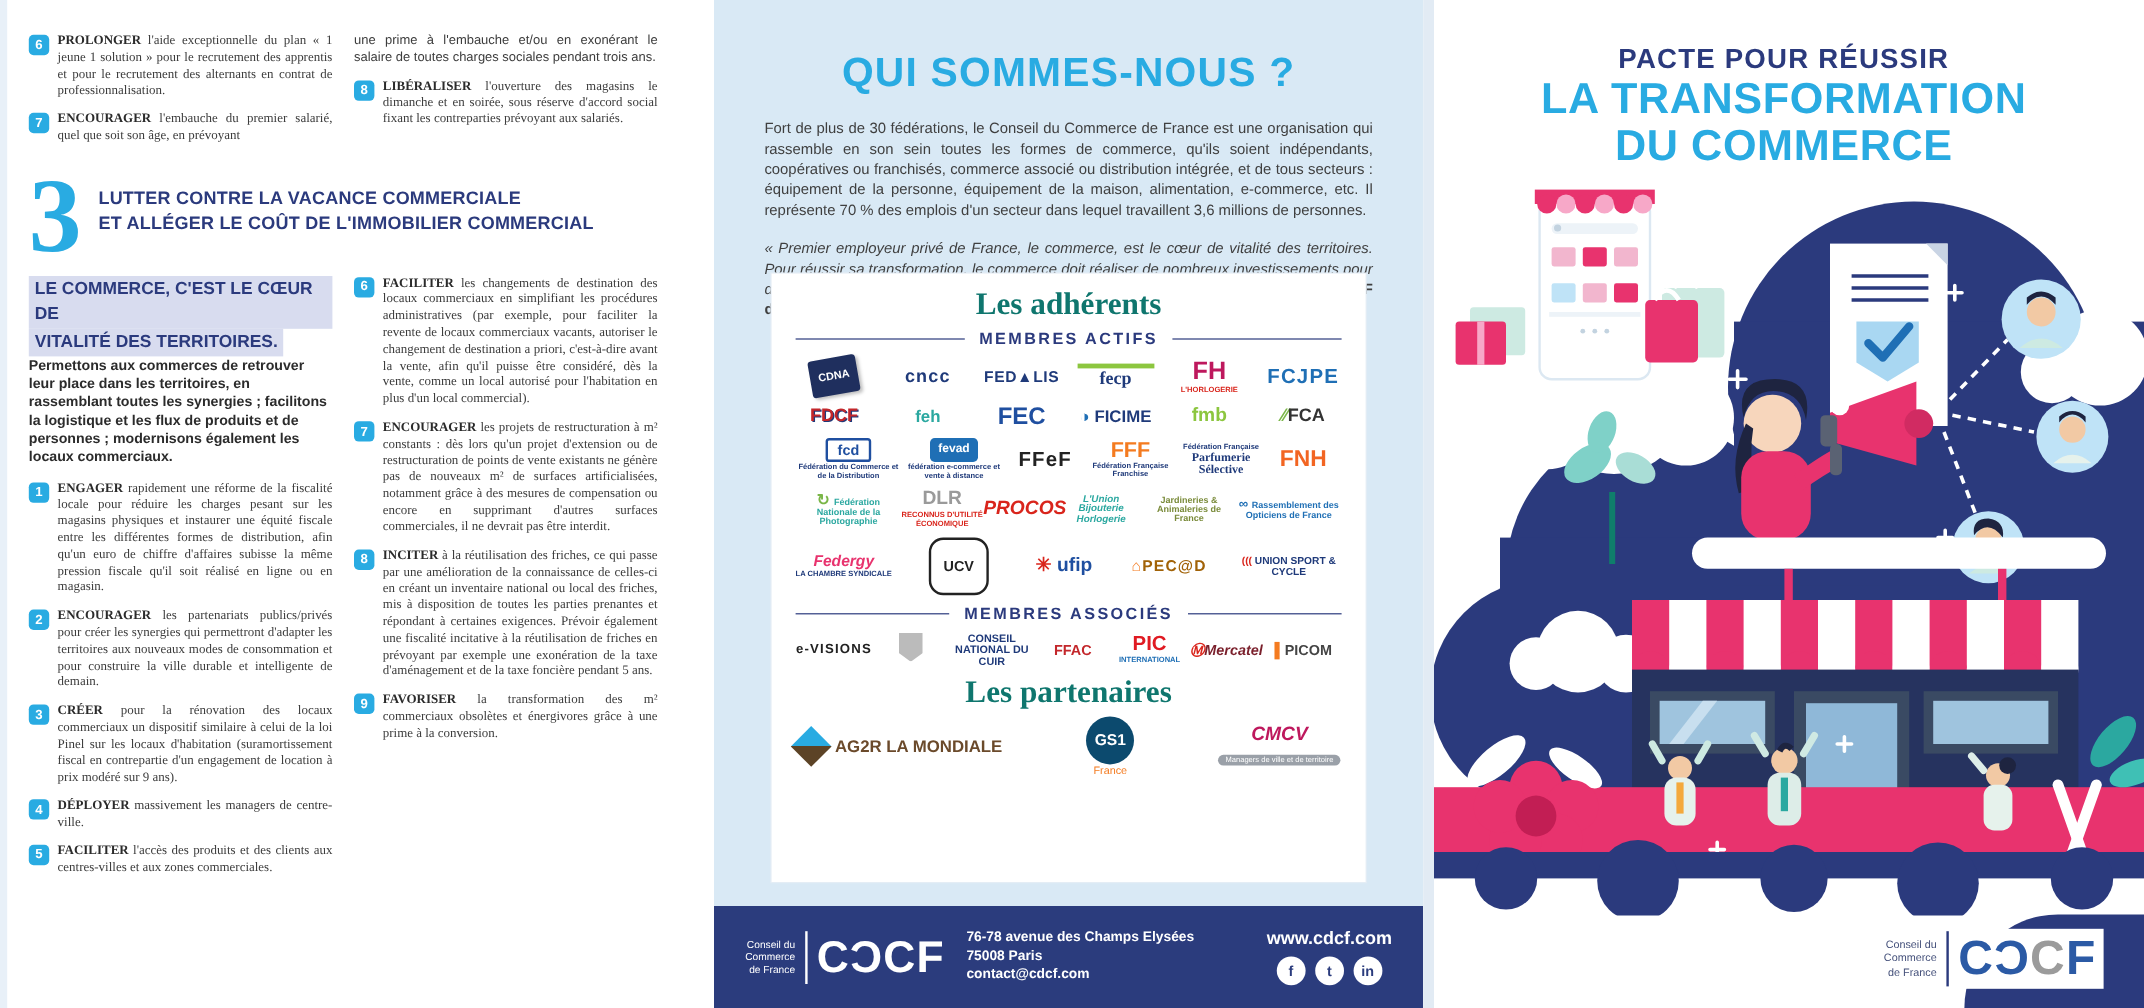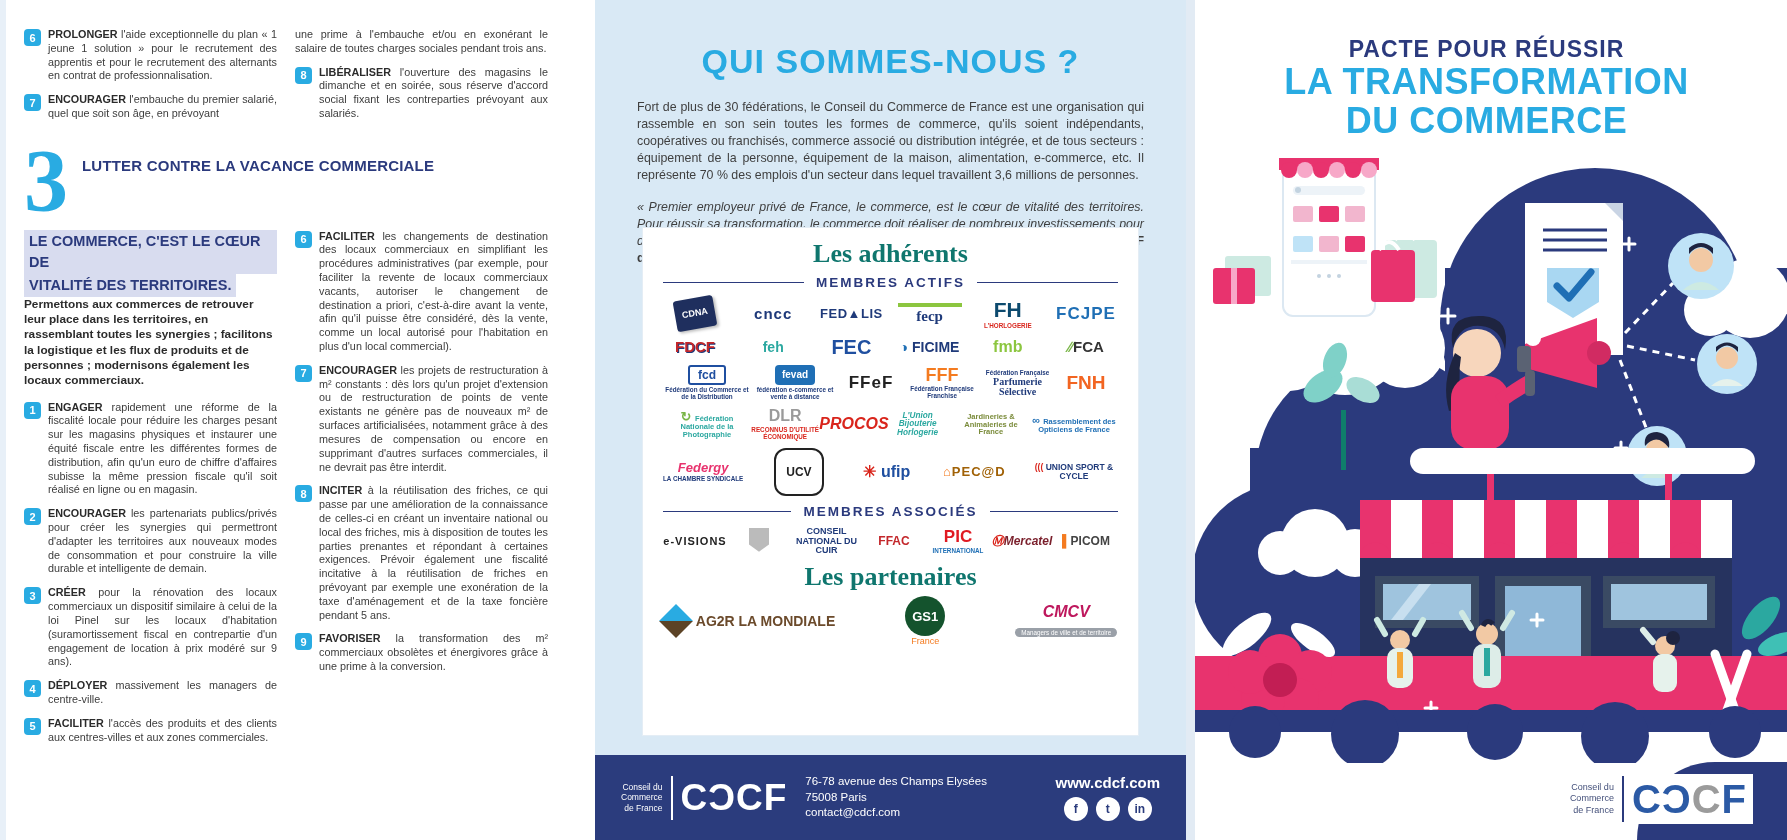--- a/index.html
+++ b/index.html
@@ -7,21 +7,21 @@
         font-family:"Liberation Sans",sans-serif;color:#3c3c3c;}
   .edge-strip{position:absolute;left:0;top:0;width:6px;height:840px;background:#E8F0F8;}
 
   
   .left-panel{position:absolute;left:24px;top:0;width:524px;height:840px;padding-top:28px;}
   .cols{display:flex;gap:18px;}
   .col{width:253px;}
   .item{display:flex;gap:7px;margin-bottom:10px;}
   .badge{flex:0 0 17px;height:17px;border-radius:4px;background:#29ABE2;color:#fff;
          font-weight:700;font-size:11px;display:flex;align-items:center;justify-content:center;margin-top:1px;}
-  .itext{flex:1;text-align:justify;font-size:10.8px;line-height:1.28;color:#3c3c3c;}
+  .itext{flex:1;text-align:justify;font-size:10.8px;line-height:1.28;color:#3c3c3c;font-family:Liberation Serif, serif;}
   .kw{font-weight:800;color:#2b2b2b;}
   .cont{font-size:10.8px;line-height:1.28;text-align:justify;margin-bottom:10px;}
 
   .sec3{display:flex;align-items:flex-start;gap:14px;margin:16px 0 14px 0;}
   .bignum{font-family:"Liberation Serif",serif;font-size:88px;font-weight:700;color:#29ABE2;line-height:0.78;}
   .sec3-titles{margin-top:8px;font-size:15px;font-weight:800;color:#2B3A7D;line-height:1.4;letter-spacing:0.2px;}
 
   .highlight{display:inline-block;background:#D8DCEF;color:#2B3A7D;font-weight:800;
              font-size:14.5px;line-height:1.45;padding:1px 5px;}
   .hl-wrap{}
@@ -43,21 +43,21 @@
 
   .lrow{display:flex;justify-content:space-between;align-items:center;padding:0 4px;margin:7px 0;}
   .logo{min-width:64px;max-width:88px;text-align:center;font-weight:700;line-height:1.05;}
   .logo .sub{font-weight:700;font-size:6.3px;color:#1F3A7A;margin-top:2px;line-height:1.1;}
 
   .t-cdna span.main{display:inline-block;background:#1F2F5E;color:#fff;font-size:9px;padding:11px 7px;
         transform:rotate(-10deg);border-radius:3px;box-shadow:2px 2px 3px rgba(0,0,0,.25);}
   .t-cncc .main{color:#1F3A7A;font-size:15px;letter-spacing:1px;}
   .t-fedalis .main{color:#1F3A7A;font-size:13px;letter-spacing:0.5px;}
   .t-fecp .main{font-family:"Liberation Serif",serif;color:#1F3A7A;font-size:15px;border-top:4px solid #8CC63F;padding-top:2px;}
-  .t-fh .main{color:#0c4a6e;font-size:21px;font-weight:800;}
+  .t-fh .main{color:#be185d;font-size:21px;font-weight:800;}
   .t-fh .sub{color:#D9251C;}
   .t-fcjpe .main{color:#1F6FB5;font-size:17px;letter-spacing:1px;}
   .t-fdcf .main{color:#C3272B;font-size:15px;text-shadow:1px 1px 0 #1F3A7A;}
   .t-feh .main{color:#2BA8A0;font-size:14px;}
   .t-fec .main{color:#1F4FA0;font-size:20px;}
   .t-ficime .main{color:#1F3A7A;font-size:14px;}
   .t-ficime .main::before{content:"◑ ";color:#1F6FB5;}
   .t-fmb .main{color:#8CC63F;font-size:16px;}
   .t-fca .main{color:#333;font-size:15px;}
   .t-fca .main::before{content:"∕∕";color:#7AB648;}
@@ -94,34 +94,34 @@
   .t-mercatel .main{color:#7A1F2B;font-size:12px;font-style:italic;}
   .t-mercatel .main::before{content:"Ⓜ";color:#D9251C;}
   .t-picom .main{color:#444;font-size:12px;}
   .t-picom .main::before{content:"▌";color:#F47B20;}
 
   .partners-row{display:flex;justify-content:center;align-items:center;gap:70px;margin-top:6px;}
   .t-ag2r{display:flex;align-items:center;gap:8px;}
   .t-ag2r .main{color:#6B4A2B;font-size:14px;font-weight:800;white-space:nowrap;}
   .diamond{width:24px;height:24px;transform:rotate(45deg);background:linear-gradient(135deg,#29ABE2 50%,#5C4326 50%);}
   .t-gs1{text-align:center;}
-  .t-gs1 .main{background:#14532d;color:#fff;border-radius:50%;width:40px;height:40px;
+  .t-gs1 .main{background:#0c4a6e;color:#fff;border-radius:50%;width:40px;height:40px;
         display:inline-flex;align-items:center;justify-content:center;font-size:13px;font-weight:800;}
   .t-gs1 .sub{color:#F47B20;font-size:9px;}
   .t-cmcv{text-align:center;}
   .t-cmcv .main{color:#be185d;font-size:16px;font-style:italic;font-weight:700;}
   .t-cmcv .sub{display:inline-block;background:#9AA0A8;color:#fff;border-radius:10px;padding:1px 6px;font-size:6.3px;}
 
   .mid-footer{position:absolute;left:0;bottom:0;width:591px;height:85px;background:#2B3C7D;color:#fff;
         display:flex;align-items:center;padding:0 26px;box-sizing:border-box;gap:18px;}
   .lockup{display:flex;align-items:center;gap:8px;}
   .org{font-size:8.5px;text-align:right;line-height:1.25;}
   .vbar{width:2px;height:44px;background:#fff;}
   .cdcf-word{font-size:37px;font-weight:700;letter-spacing:1px;}
-  .addr{font-size:11.5px;font-weight:400;line-height:1.35;flex:1;}
+  .addr{font-size:11.5px;font-weight:700;line-height:1.35;flex:1;}
   .webcol{text-align:center;}
   .site{font-size:15px;font-weight:800;margin-bottom:6px;}
   .socials{display:flex;gap:8px;justify-content:center;}
   .soc{width:24px;height:24px;border-radius:50%;background:#fff;color:#2B3C7D;font-weight:800;font-size:12px;
        display:flex;align-items:center;justify-content:center;}
 
   
   .right-panel{position:absolute;left:1186px;top:0;width:601px;height:840px;background:#fff;}
   .fold-strip{position:absolute;left:0;top:0;width:9px;height:840px;background:#E2EBF4;}
   .rp-title{margin-top:36px;text-align:center;}
@@ -160,20 +160,21 @@
           <div class="badge">8</div>
           <div class="itext"><span class="kw">LIBÉRALISER</span> <span>l'ouverture des magasins le dimanche et en soirée, sous réserve d'accord social fixant les contreparties prévoyant aux salariés.</span></div>
         </div>
       </div>
     </div>
 
     <div class="sec3">
       <div class="bignum">3</div>
       <div class="sec3-titles">
         <div>LUTTER CONTRE LA VACANCE COMMERCIALE</div>
+        <div>ET ALLÉGER LE COÛT DE L'IMMOBILIER COMMERCIAL</div>
       </div>
     </div>
 
     <div class="cols">
       <div class="col">
         <div class="hl-wrap">
           <span class="highlight">LE COMMERCE, C'EST LE CŒUR DE</span><br>
           <span class="highlight">VITALITÉ DES TERRITOIRES.</span>
         </div>
         <div class="intro">Permettons aux commerces de retrouver leur place dans les territoires, en rassemblant toutes les synergies ; facilitons la logistique et les flux de produits et de personnes ; modernisons également les locaux commerciaux.</div>

